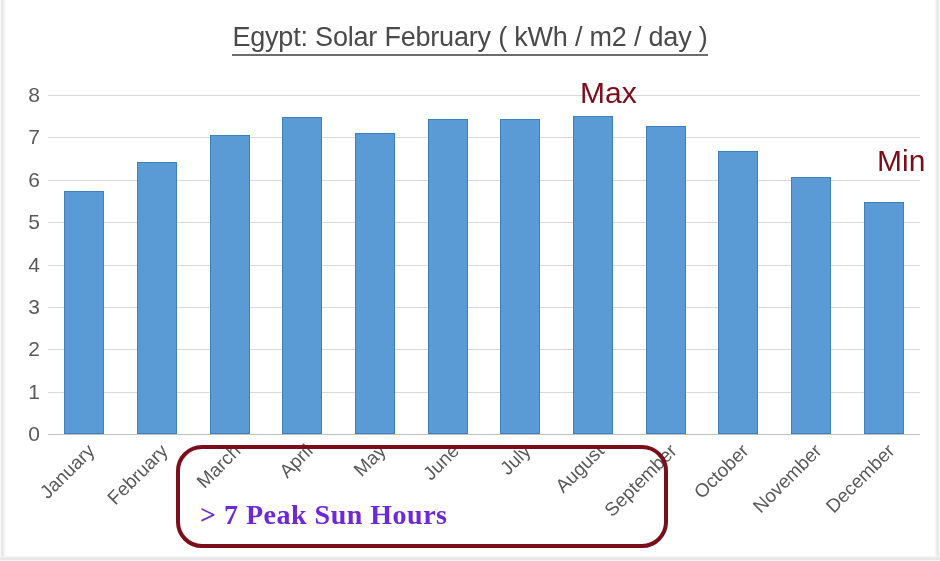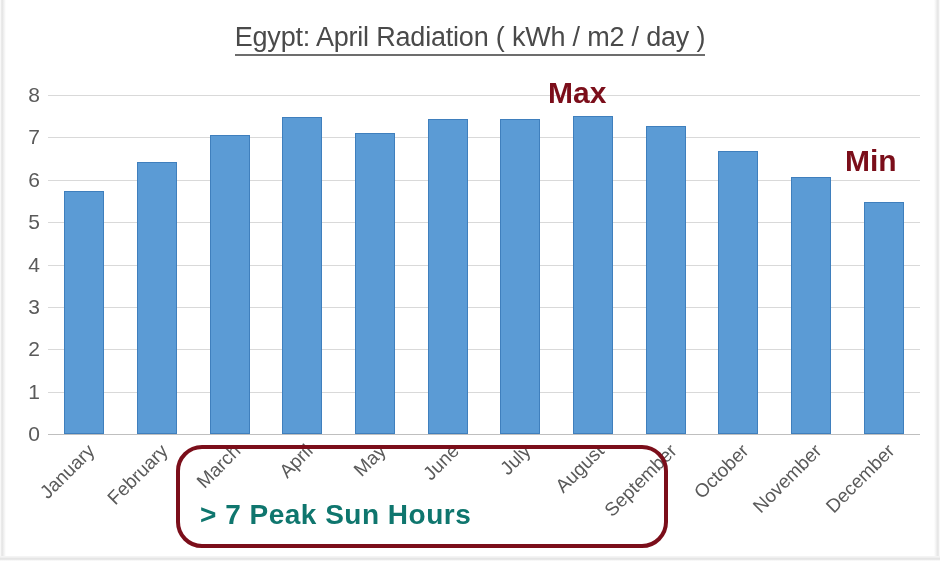--- a/index.html
+++ b/index.html
@@ -129,24 +129,25 @@
     white-space: nowrap;
     transform-origin: right top;
     transform: rotate(-45deg);
     text-align: right;
   }
 
   
   .callout {
     position: absolute;
     font-size: 30px;
-    font-weight: bold;
+    font-weight: normal;
     color: #7B0E1A;
     white-space: nowrap;
     font-family: "Liberation Sans", sans-serif;
+    margin-left: 32px;
   }
   #max-callout { left: 548px; top: 76px; }
   #min-callout { left: 845px; top: 144px; }
 
   #peak-box {
     position: absolute;
     left: 176px;
     top: 445px;
     width: 492px;
     height: 103px;
@@ -155,37 +156,37 @@
     box-sizing: border-box;
     background: transparent;
     pointer-events: none;
   }
   #peak-box-label {
     position: absolute;
     left: 200px;
     top: 499px;
     font-size: 28px;
     font-weight: bold;
-    color: #0f766e;
-    white-space: nowrap;
-    font-family: Liberation Sans, sans-serif;
+    color: #6d28d9;
+    white-space: nowrap;
+    font-family: Liberation Serif, serif;
     letter-spacing: 0.5px;
   }
 </style>
 </head>
 <body>
 
 <div id="chart-frame">
 
   <div class="frame-border-left"></div>
   <div class="frame-border-right"></div>
   <div class="frame-border-bottom"></div>
 
   <div id="chart-title">
-    <span class="title-underline">Egypt: April Radiation ( kWh / m2 / day )</span>
+    <span class="title-underline">Egypt: Solar February ( kWh / m2 / day )</span>
   </div>
 
   <div id="y-axis">
       <div class="ytick" style="top: -11px;">8</div>
       <div class="ytick" style="top: 31.375px;">7</div>
       <div class="ytick" style="top: 73.75px;">6</div>
       <div class="ytick" style="top: 116.125px;">5</div>
       <div class="ytick" style="top: 158.5px;">4</div>
       <div class="ytick" style="top: 200.875px;">3</div>
       <div class="ytick" style="top: 243.25px;">2</div>

